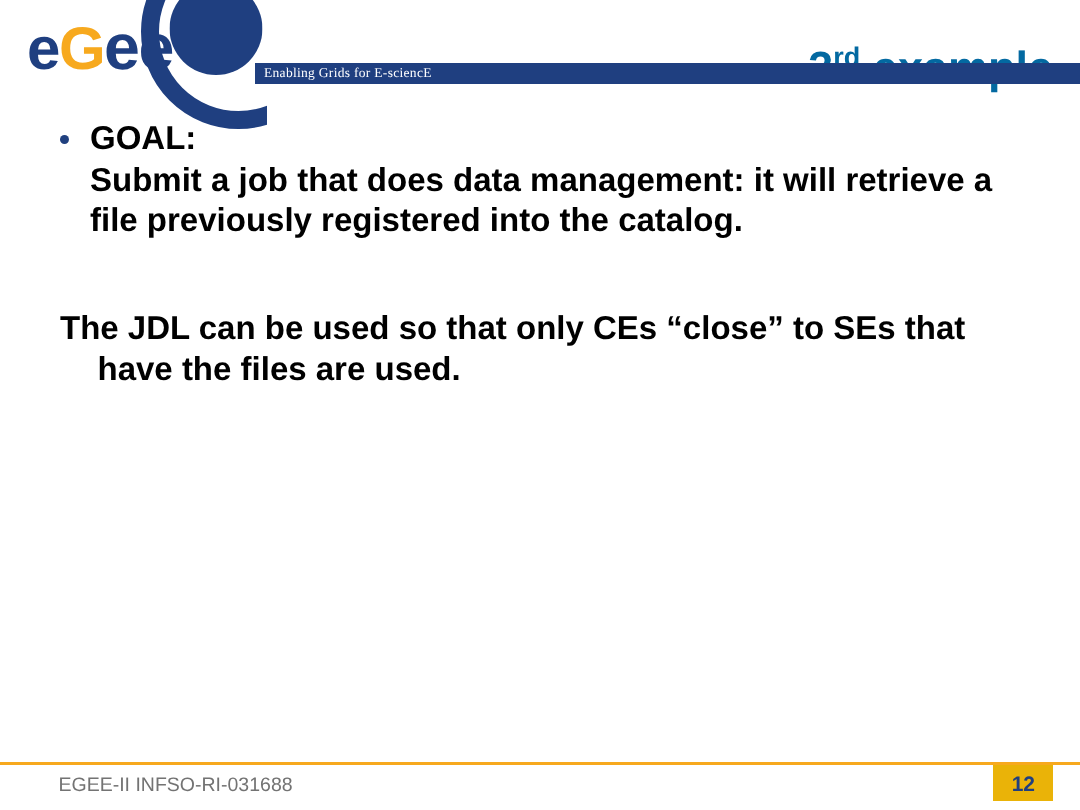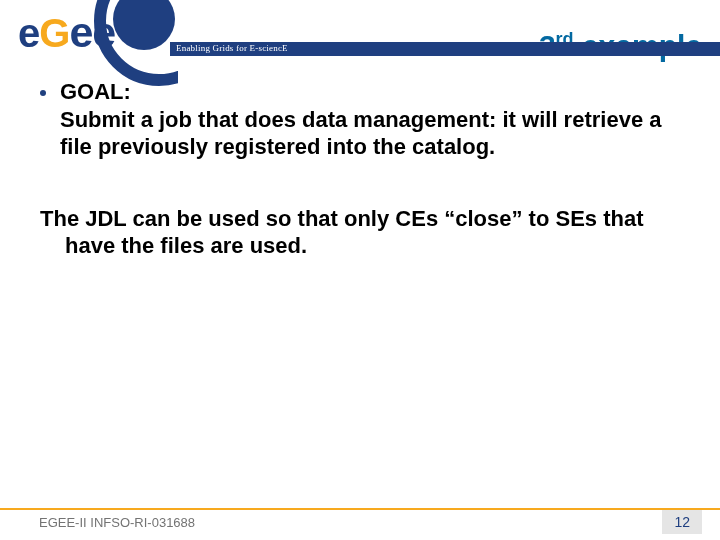--- a/index.html
+++ b/index.html
@@ -60,21 +60,21 @@
 
   
   .footer-line {
     position: absolute; left: 0; right: 0; bottom: 30px; height: 2px; background: #f7a91e;
   }
   .footer-left {
     position: absolute; left: 24px; bottom: 10px; color: #737373; font-size: 13px; margin-left: 15px;
   }
   .footer-right {
     position: absolute; right: 18px; bottom: 6px;
-    background: #e5e5e5; color: #1f3f80; font-weight: 400; font-size: 14px;
+    background: #eab308; color: #1f3f80; font-weight: 700; font-size: 14px;
     padding: 4px 12px; border-radius: 0;
   }
 </style>
 </head>
 <body>
 
 <div class="slide">
 
   <div class="header">
     <div class="title">

